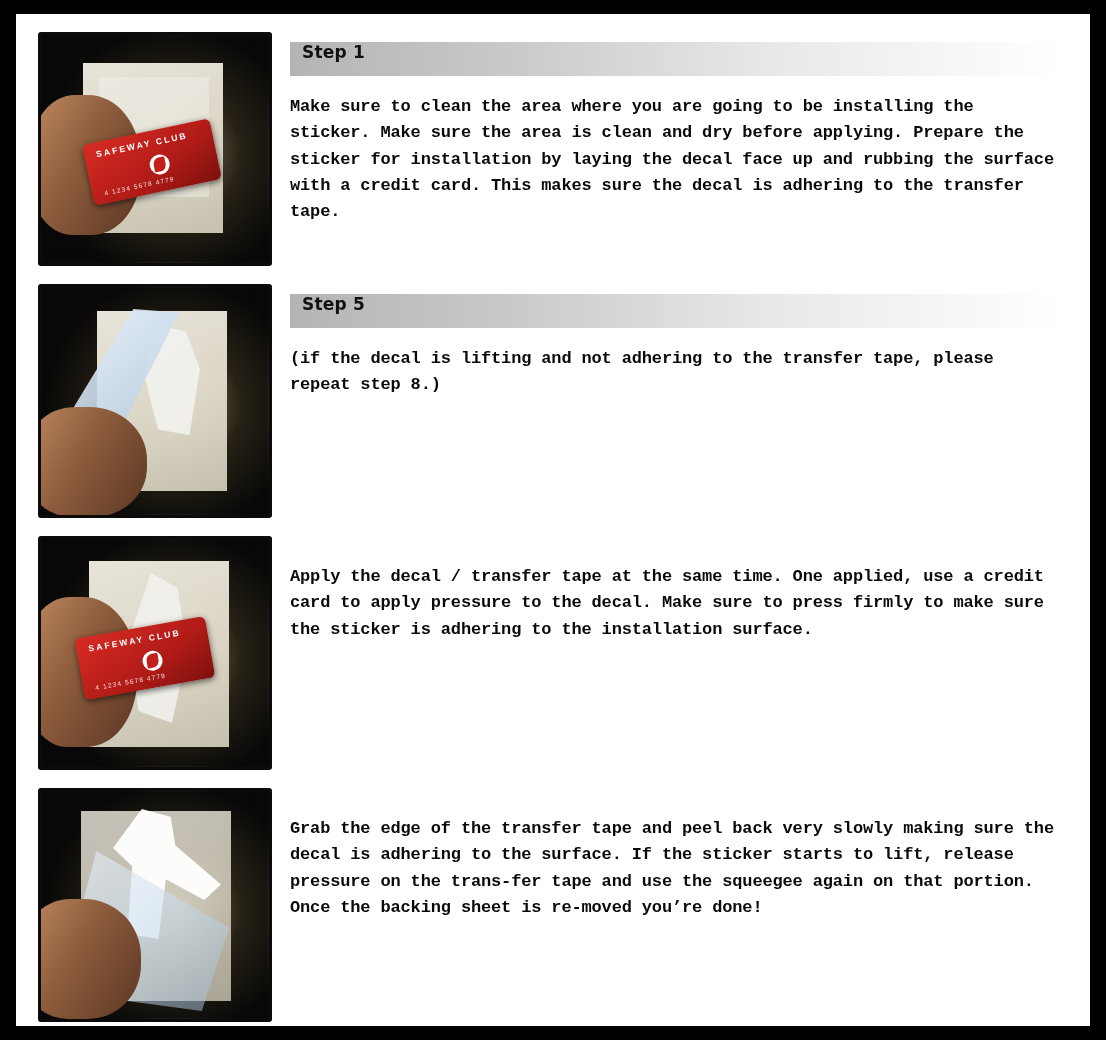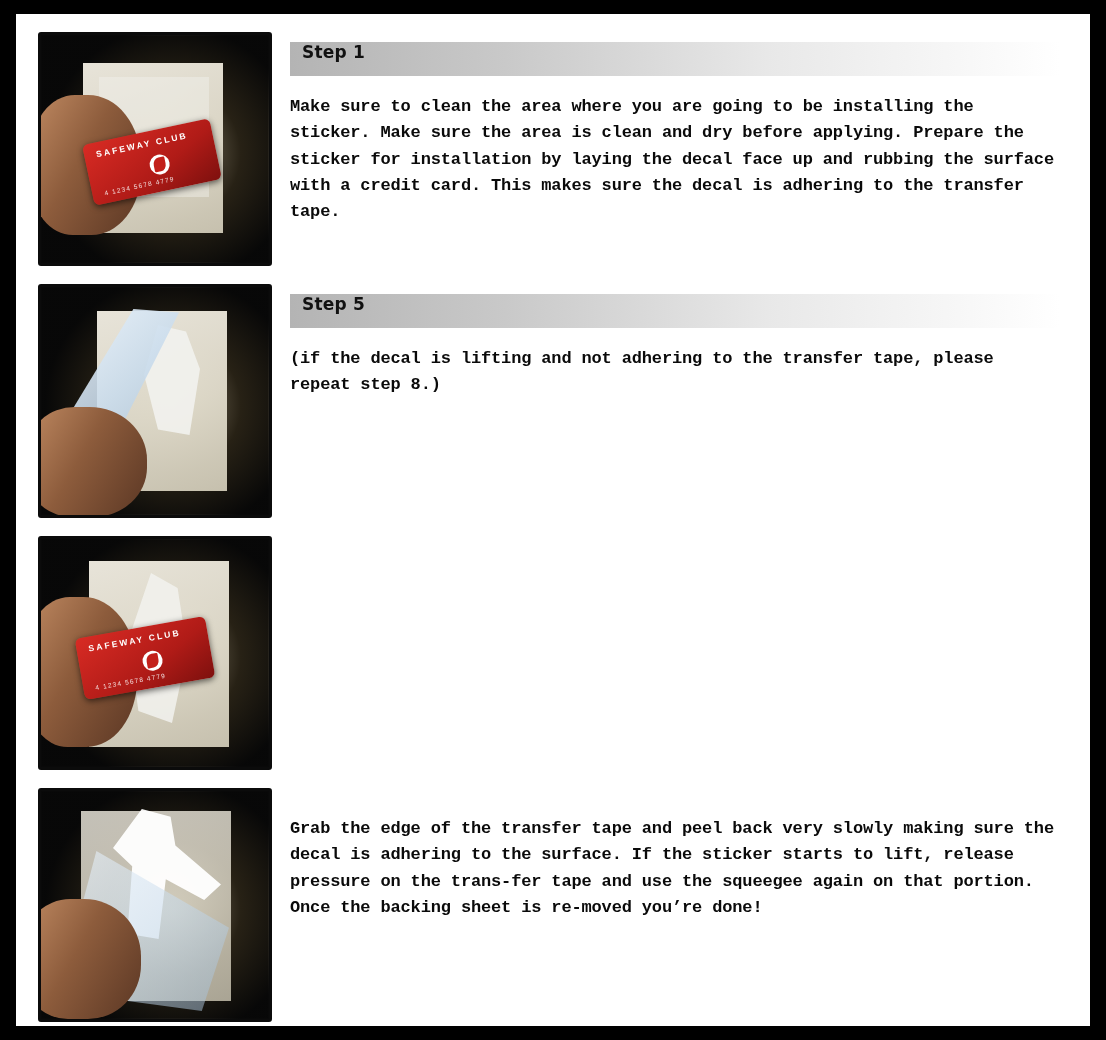--- a/index.html
+++ b/index.html
@@ -210,20 +210,23 @@
           <div class="sticker-sheet" style="left:48px; top:22px; width:140px; height:186px;"></div>
           <div class="decal" style="left:82px; top:34px; width:70px; height:150px; opacity:0.85; clip-path: polygon(40% 0%, 78% 10%, 92% 52%, 70% 100%, 22% 92%, 8% 44%);"></div>
           <div class="hand" style="left:-16px; top:58px; width:112px; height:150px;"></div>
           <div class="card" style="left:38px; top:88px; width:132px; height:62px; transform:rotate(-10deg);">
             <span class="card-brand">SAFEWAY CLUB</span>
             <span class="card-logo"></span>
             <span class="card-num">4 1234 5678 4779</span>
           </div>
         </div>
         <div class="content">
+          <div class="step-body">
+            <p>Apply the decal / transfer tape at the same time.  One applied, use a credit card to apply pressure to the decal.  Make sure to press firmly to make sure the sticker is adhering to the installation surface.</p>
+          </div>
         </div>
       </div>
 
       <div class="step-row">
         <div class="photo">
           <div class="glow"></div>
           <div class="sticker-sheet" style="left:40px; top:20px; width:150px; height:190px; opacity:0.8;"></div>
           <div class="decal" style="left:60px; top:18px; width:120px; height:130px; background:#ffffff; opacity:0.95; clip-path: polygon(34% 0%, 58% 6%, 62% 28%, 100% 58%, 86% 70%, 54% 54%, 48% 100%, 22% 96%, 26% 44%, 10% 30%);"></div>
           <div class="peel" style="left:18px; top:60px; width:170px; height:160px; opacity:0.65; clip-path: polygon(22% 0%, 100% 48%, 84% 100%, 0% 88%);"></div>
           <div class="hand" style="left:-18px; top:108px; width:118px; height:120px;"></div>

